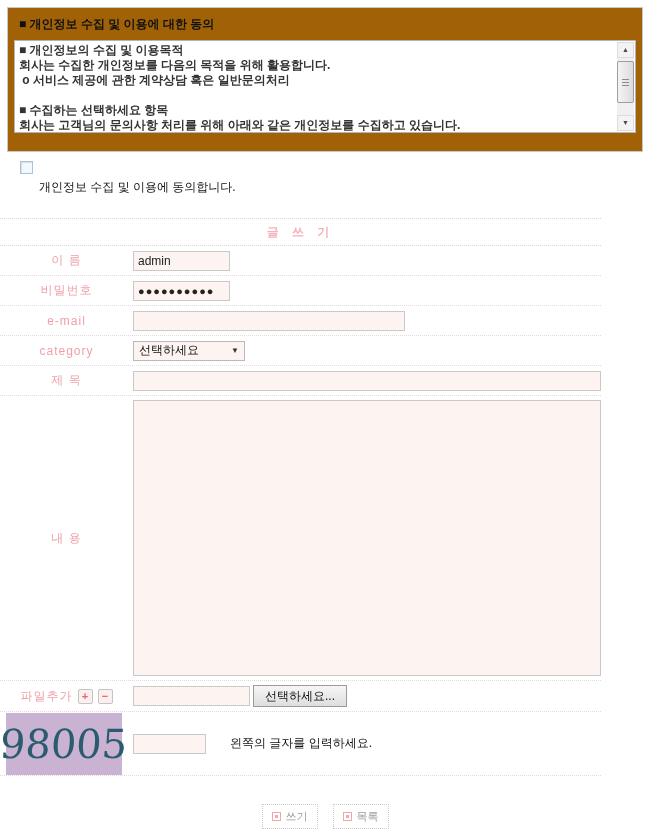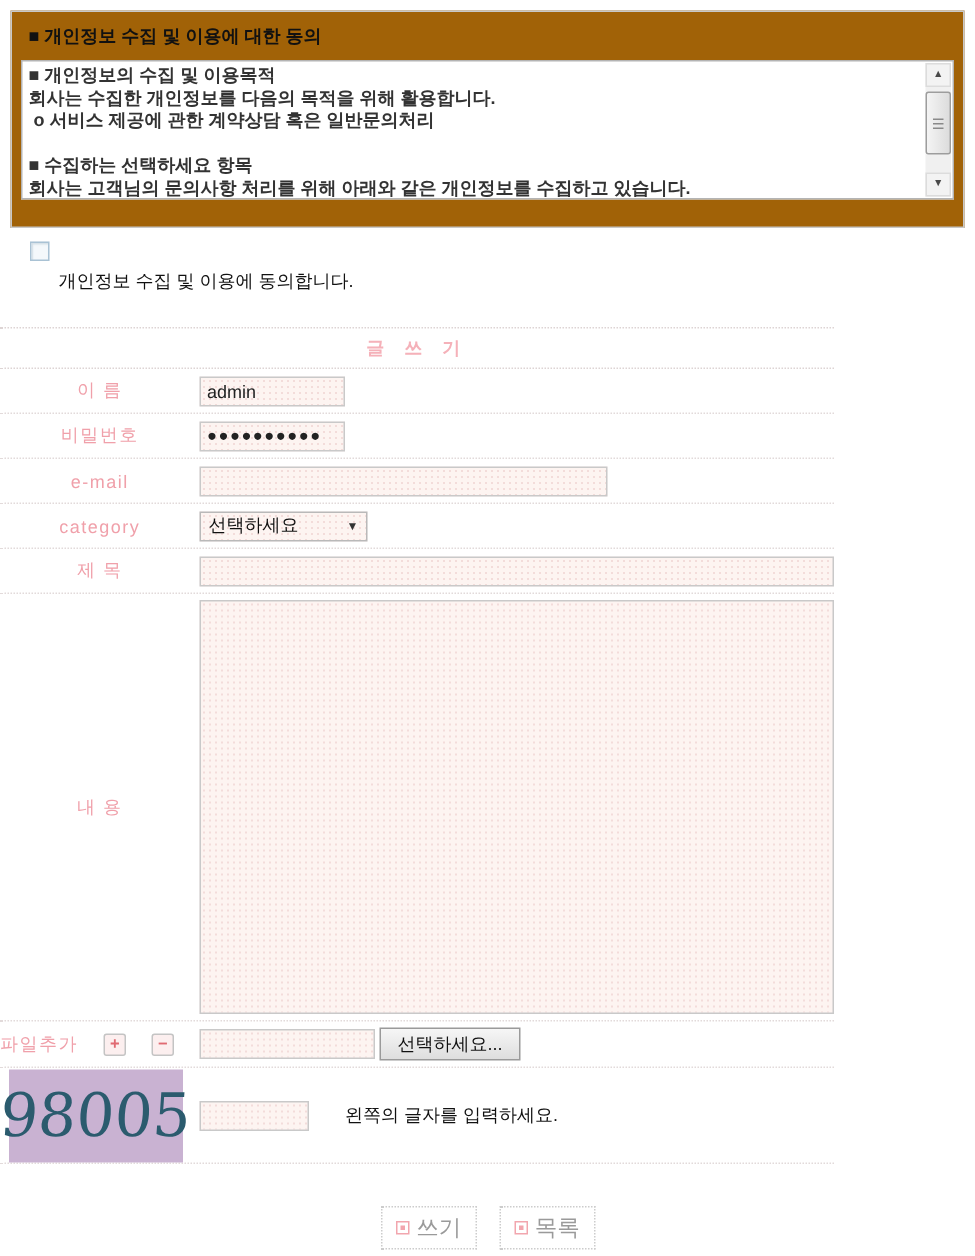--- a/index.html
+++ b/index.html
@@ -34,21 +34,21 @@
   }
   .sb-grip { position:absolute; left:4px; top:17px; width:7px; height:1px; background:#8a8a8a; box-shadow:0 3px 0 #8a8a8a, 0 6px 0 #8a8a8a; }
   .agree-row { display:flex; align-items:center; gap:6px; margin-top:6px; padding-left:7px; }
   .checkbox {
     width:13px; height:13px; border:1px solid #a9c2d4; background:#f4f8fb;
     box-shadow:inset 1px 1px 1px rgba(120,150,170,.25); display:inline-block; cursor:pointer;
   }
   .agree-label { color:#111;margin-top:40px; }
 
   
-  .form { position:absolute; left:0; top:218px; width:556px; }
+  .form { position:absolute; left:0; top:218px; width:601px; }
   .form-title-row {
     border-top:1px dotted #ddd4d4; border-bottom:1px dotted #ddd4d4;
     text-align:center; padding:5px 0 4px 0;
     color:#f5b1b9; font-weight:bold; letter-spacing:5px; font-size:12px;
   }
   .frow {
     display:flex; align-items:center;
     border-bottom:1px dotted #e2dada; padding:4px 0; min-height:30px;
   }
   .fl { width:133px; flex:none; text-align:center; color:#f0a0aa; font-size:12px; letter-spacing:1px; }
@@ -77,21 +77,21 @@
   .fselect .arrow { font-size:8px; color:#333; }
   .content-row .fl { align-self:center; }
   .txtarea {
     width:495px; height:276px; resize:none;
     background-color:#fdf4f1;
     background-image:radial-gradient(#f3dcda 0.6px, transparent 0.6px);
     background-size:4px 4px;
     border:1px solid #c9c9c9; outline:none;
     font-family:"Liberation Sans","DejaVu Sans",sans-serif; font-size:12px; padding:3px;
   }
-  .file-label-cell { display:flex; align-items:center; gap:17px; }
+  .file-label-cell { display:flex; align-items:center; justify-content:center; gap:5px; }
   .mini-btn {
     width:15px; height:15px; border:1px solid #c4c4c4; background:#fcefef;
     color:#e06a72; font-weight:bold; font-size:11px; line-height:12px; text-align:center;
     border-radius:2px; cursor:pointer; padding:0;
     font-family:"Liberation Sans",sans-serif;
   }
   .browse-btn {
     margin-left:3px; height:22px; padding:2px 11px;
     background:linear-gradient(#f6f6f6,#dedede);
     border:1px solid #9a9a9a; font-size:12px; color:#111; cursor:pointer;
@@ -104,21 +104,21 @@
   }
   .captcha-digits {
     font-family:"DejaVu Serif","Liberation Serif",serif;
     font-size:40px; color:#2b5b6e; letter-spacing:0px; transform:skewX(-4deg);
   }
   .captcha-instr { margin-left:24px; color:#111; }
   .btns-row { position:absolute; left:0; top:804px; width:650px; display:flex; justify-content:center; gap:15px; }
   .dot-btn {
     display:flex; align-items:center; gap:5px;
     border:1px dotted #cccccc; background:#fff; color:#9a9a9a;
-    font-size:15px; padding:4px 9px; cursor:pointer;
+    font-size:11px; padding:4px 9px; cursor:pointer;
     font-family:"Liberation Sans","DejaVu Sans",sans-serif;
     text-align:center;
   }
   .sq-icon { position:relative; width:9px; height:9px; border:1px solid #f2a6ae; background:#fff; display:inline-block; }
   .sq-icon::after { content:""; position:absolute; left:2px; top:2px; width:3px; height:3px; background:#f2a6ae; }
 </style>
 </head>
 <body>
 
 <div class="consent-box">

